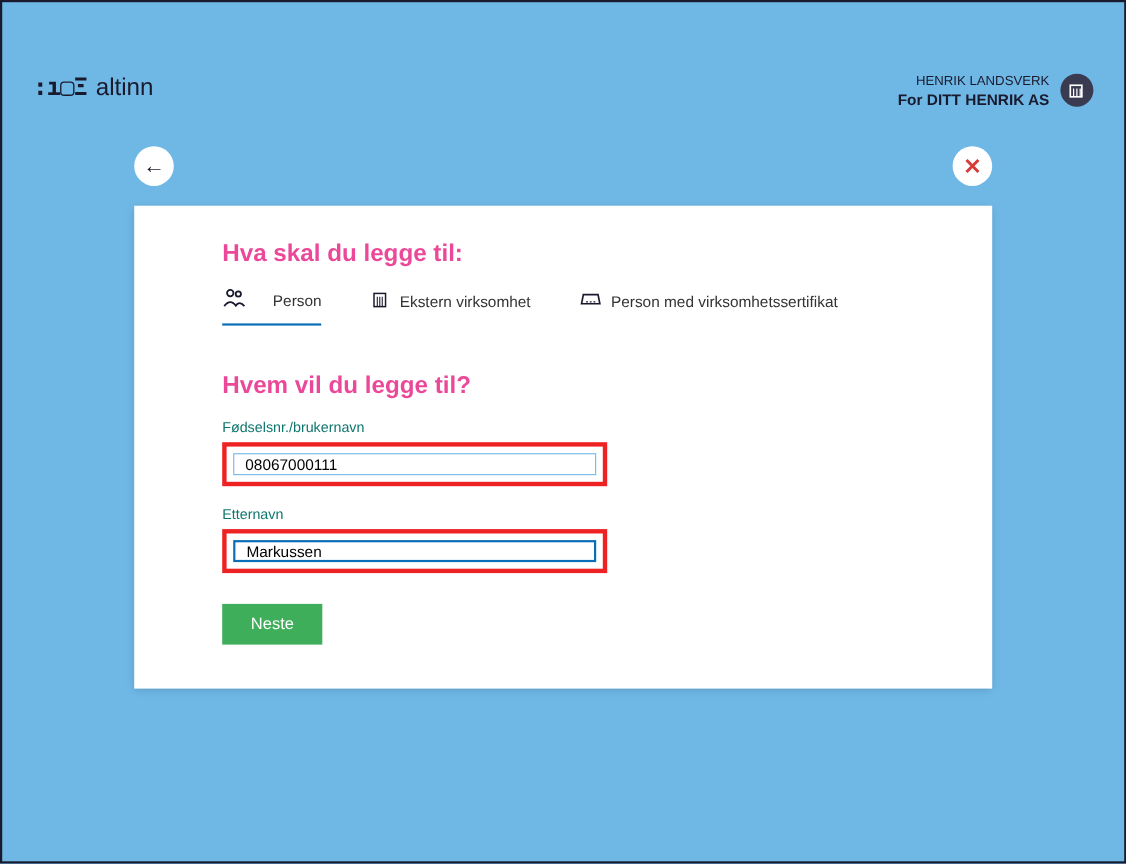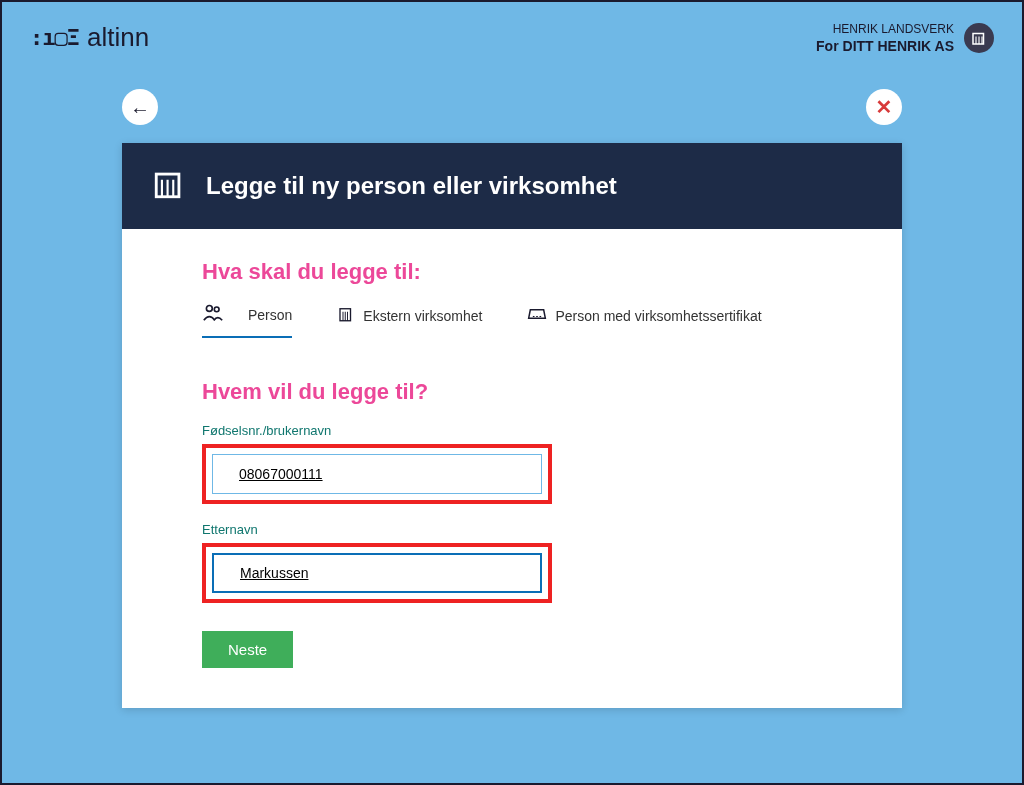--- a/index.html
+++ b/index.html
@@ -9,35 +9,36 @@
       width: 1024px;
       height: 785px;
       overflow: hidden;
       border: 2px solid #1a1a2e;
     }
     .header {
       display: flex;
       justify-content: space-between;
       align-items: flex-start;
       padding: 20px 28px 10px 28px;
+      margin-top: 44px;
     }
     .logo-area {
       display: flex;
       align-items: center;
     }
     .logo-mark {
       font-family: monospace;
       font-size: 22px;
       font-weight: bold;
       color: #1a1a2e;
       letter-spacing: -1px;
       margin-right: 8px;
     }
     .logo-text {
-      font-size: 26px;
+      font-size: 22px;
       color: #1a1a2e;
       font-weight: 500;
     }
     .user-info {
       text-align: right;
       display: flex;
       align-items: center;
     }
     .user-lines { margin-right: 10px; }
     .user-name { font-size: 12px; color: #1a1a2e; }
@@ -113,27 +114,26 @@
       margin-bottom: 6px;
     }
     .highlight-box {
       border: 4px solid #e22;
       padding: 6px;
       margin-bottom: 18px;
       display: inline-block;
     }
     .input {
       width: 330px;
-      height: 40px;
-      padding: 6px 26px;
+      height: 20px;
+      padding: 6px 10px;
       font-size: 14px;
       border: 2px solid #0a6eb6;
       outline: none;
       font-family: inherit;
-      text-decoration: underline;
     }
     .input.light { border: 1px solid #6fb8e6; }
     .btn-next {
       background: #3fae5a;
       color: #fff;
       border: none;
       padding: 10px 26px;
       font-size: 15px;
       cursor: pointer;
       margin-top: 10px;
@@ -169,31 +169,20 @@
 <div class="nav-row">
   <button class="circle-btn">
     <span class="arrow-back">←</span>
   </button>
   <button class="circle-btn">
     <span class="close-x">✕</span>
   </button>
 </div>
 
 <div class="modal">
-  <div class="modal-header">
-    <span class="modal-header-icon">
-      <svg width="34" height="34" viewBox="0 0 24 24">
-          <rect x="3" y="5" width="16" height="16" fill="none" stroke="#fff" stroke-width="2"></rect>
-          <line x1="7" y1="9" x2="7" y2="21" stroke="#fff" stroke-width="1.5"></line>
-          <line x1="11" y1="9" x2="11" y2="21" stroke="#fff" stroke-width="1.5"></line>
-          <line x1="15" y1="9" x2="15" y2="21" stroke="#fff" stroke-width="1.5"></line>
-        </svg>
-    </span>
-    <span class="modal-title">Legge til ny person eller virksomhet</span>
-  </div>
 
   <div class="modal-body">
     <div class="section-label">Hva skal du legge til:</div>
 
     <div class="tabs-row">
       <div class="tab active">
         <span>
           <svg width="22" height="20" viewBox="0 0 24 20">
               <circle cx="8" cy="5" r="3.2" fill="none" stroke="#1a1a2e" stroke-width="1.8"></circle>
               <circle cx="16" cy="6" r="2.6" fill="none" stroke="#1a1a2e" stroke-width="1.8"></circle>

